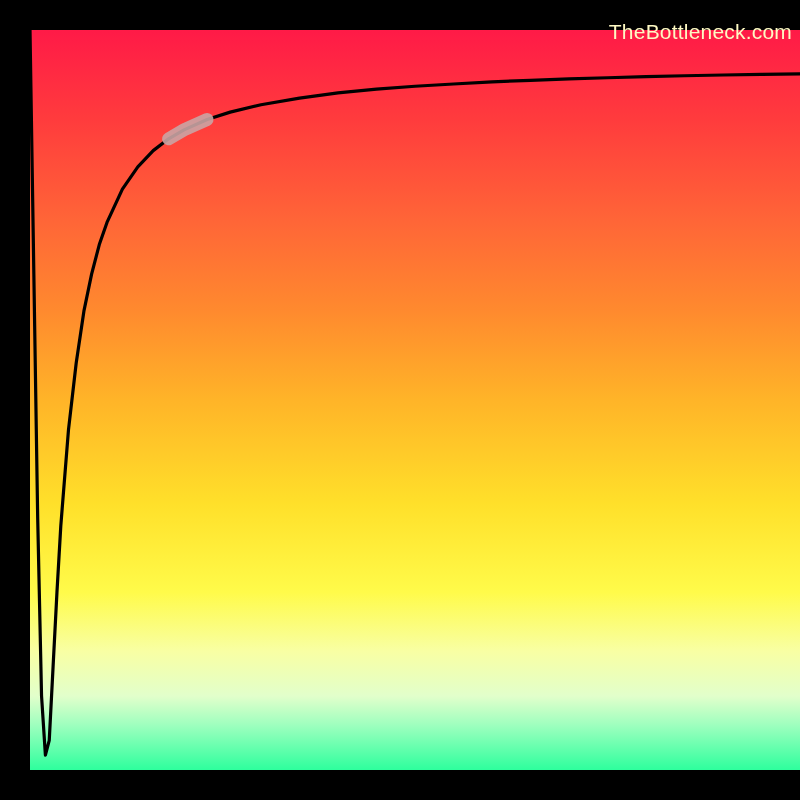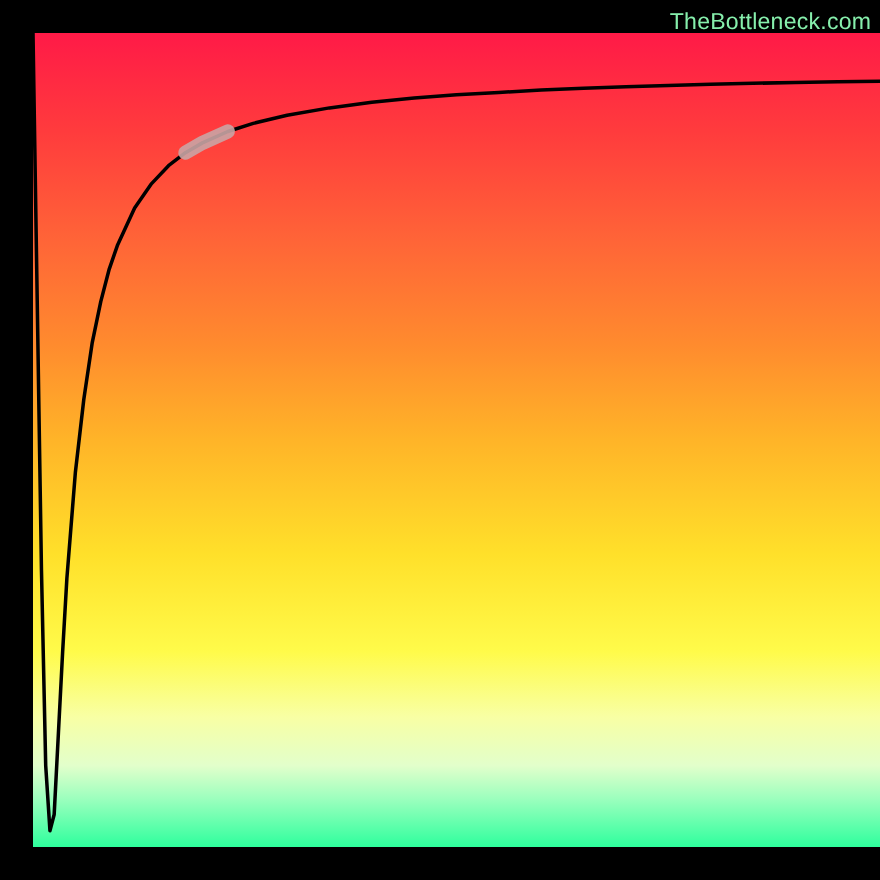--- a/index.html
+++ b/index.html
@@ -40,23 +40,23 @@
   .curve-svg {
     position: absolute;
     left: 30px;
     top: 30px;
     width: 770px;
     height: 740px;
     overflow: visible;
   }
   .watermark {
     position: absolute;
-    top: 8px;
+    top: 20px;
     right: 8px;
-    color: #86efac;
+    color: #fef9c3;
     font-size: 21px;
     font-weight: 500;
     letter-spacing: 0.2px;
     user-select: none;
   }
   .curve-main {
     fill: none;
     stroke: #000;
     stroke-width: 3.2;
     stroke-linecap: round;

